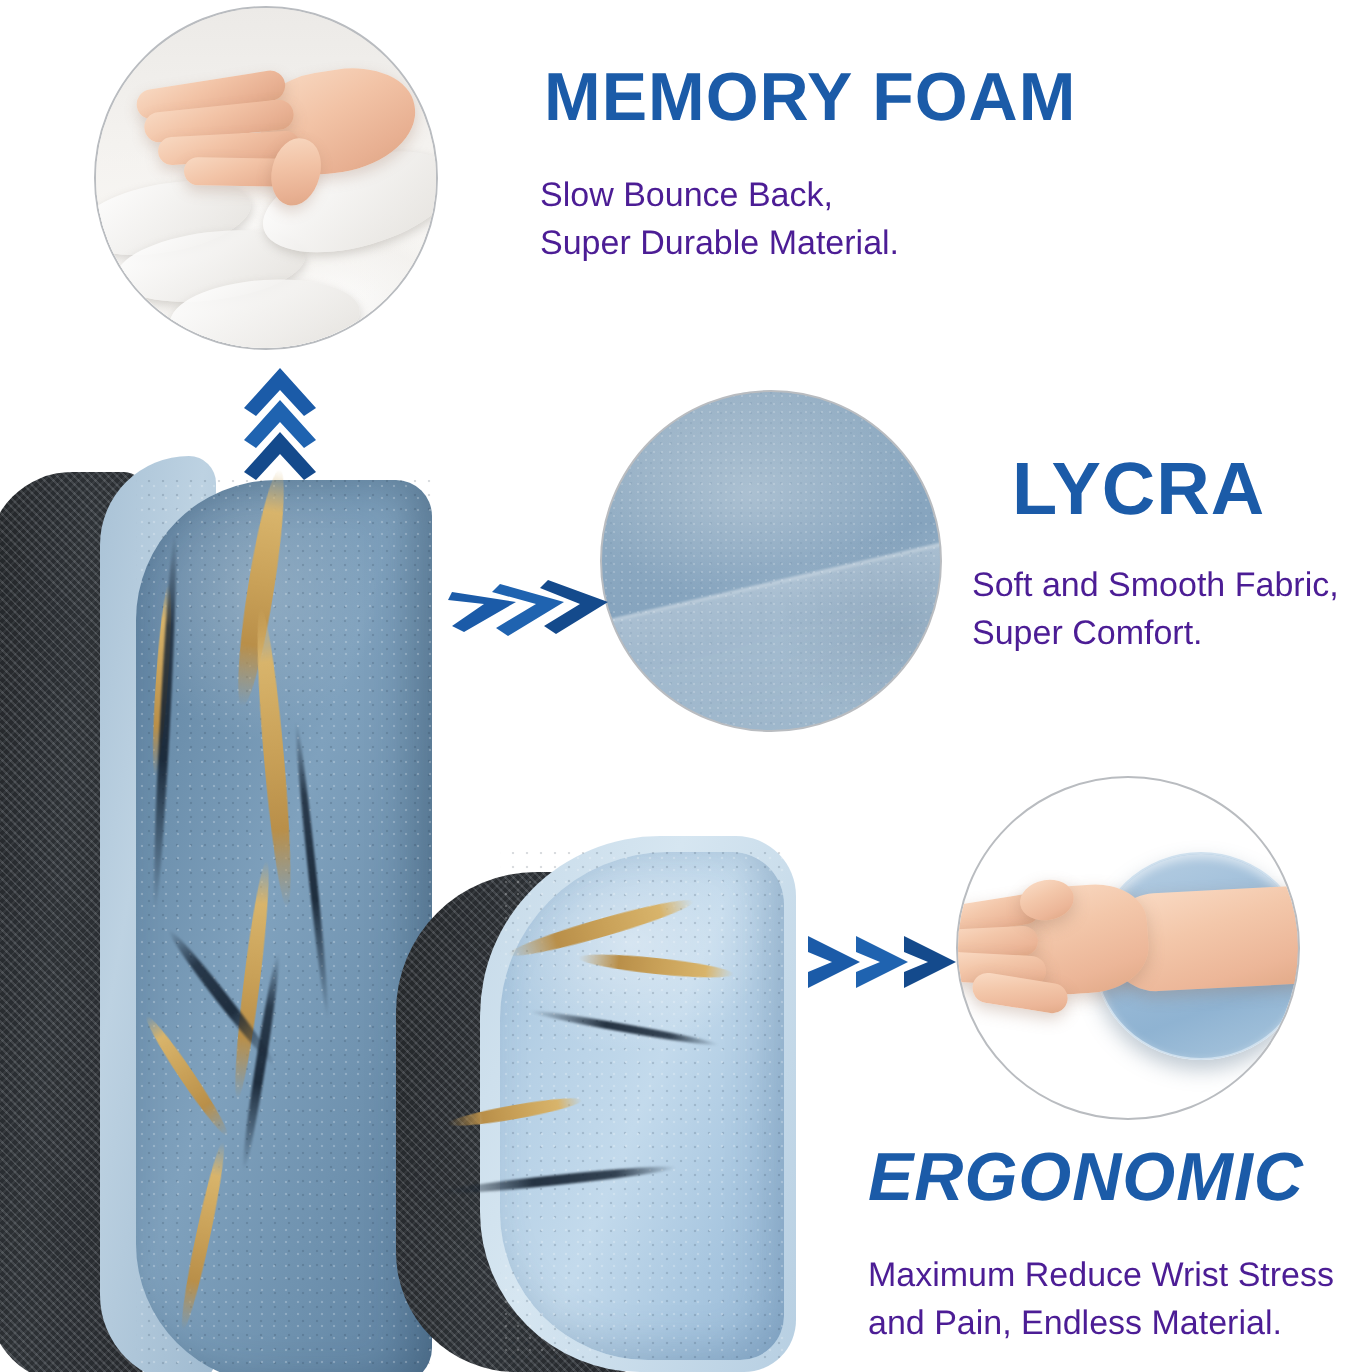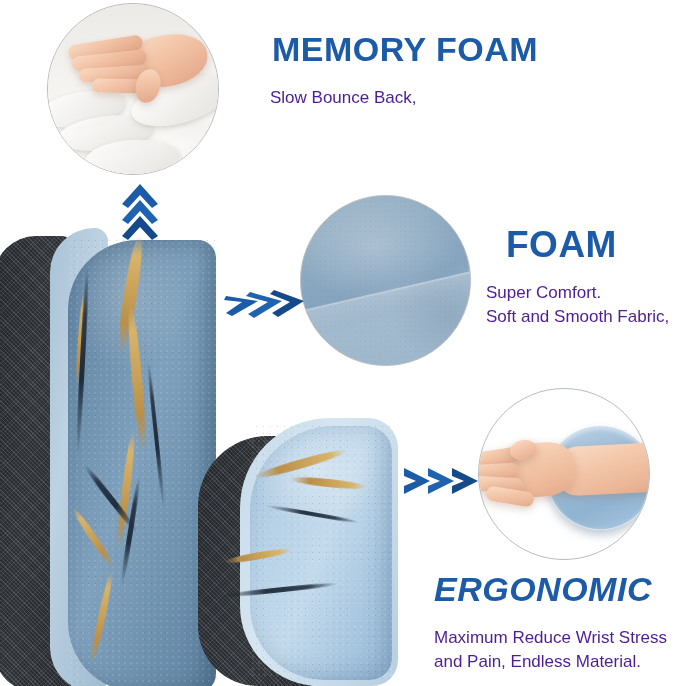--- a/index.html
+++ b/index.html
@@ -335,26 +335,27 @@
       </g>
       <g fill="#144a8c">
         <path d="M50 10 L76 23 L50 36 L50 28 L62 23 L50 18 Z"></path>
       </g>
     </svg>
   </div>
 
   <div class="feature-heading" id="heading-memory-foam">MEMORY FOAM</div>
   <div class="feature-desc" id="desc-memory-foam">
     <div>Slow Bounce Back,</div>
-  </div>
-
-  <div class="feature-heading" id="heading-lycra">FOAM</div>
+    <div>Super Durable Material.</div>
+  </div>
+
+  <div class="feature-heading" id="heading-lycra">LYCRA</div>
   <div class="feature-desc" id="desc-lycra">
+    <div>Soft and Smooth Fabric,</div>
     <div>Super Comfort.</div>
-    <div>Soft and Smooth Fabric,</div>
   </div>
 
   <div class="feature-heading" id="heading-ergonomic">ERGONOMIC</div>
   <div class="feature-desc" id="desc-ergonomic">
     <div>Maximum Reduce Wrist Stress</div>
     <div>and Pain, Endless Material.</div>
   </div>
 
 </div>
 

